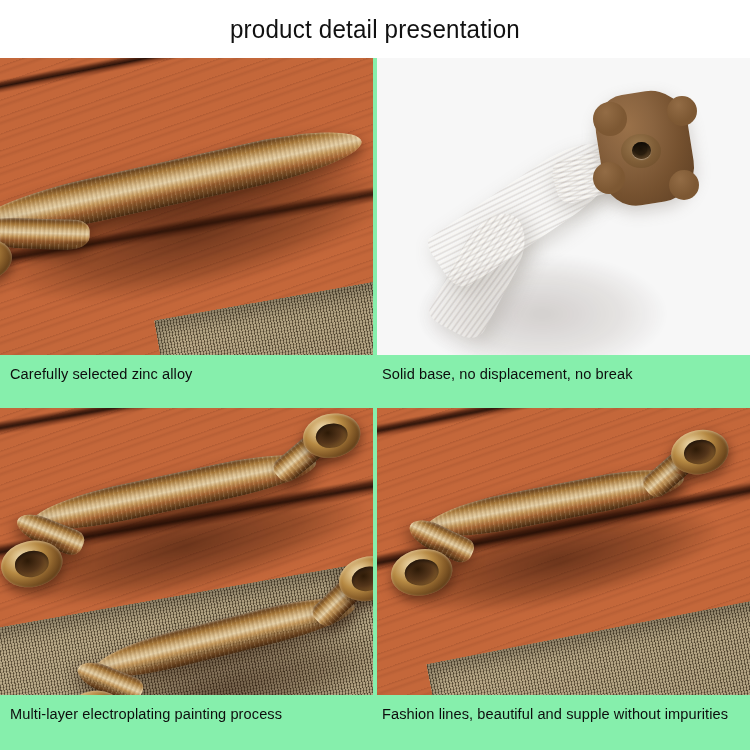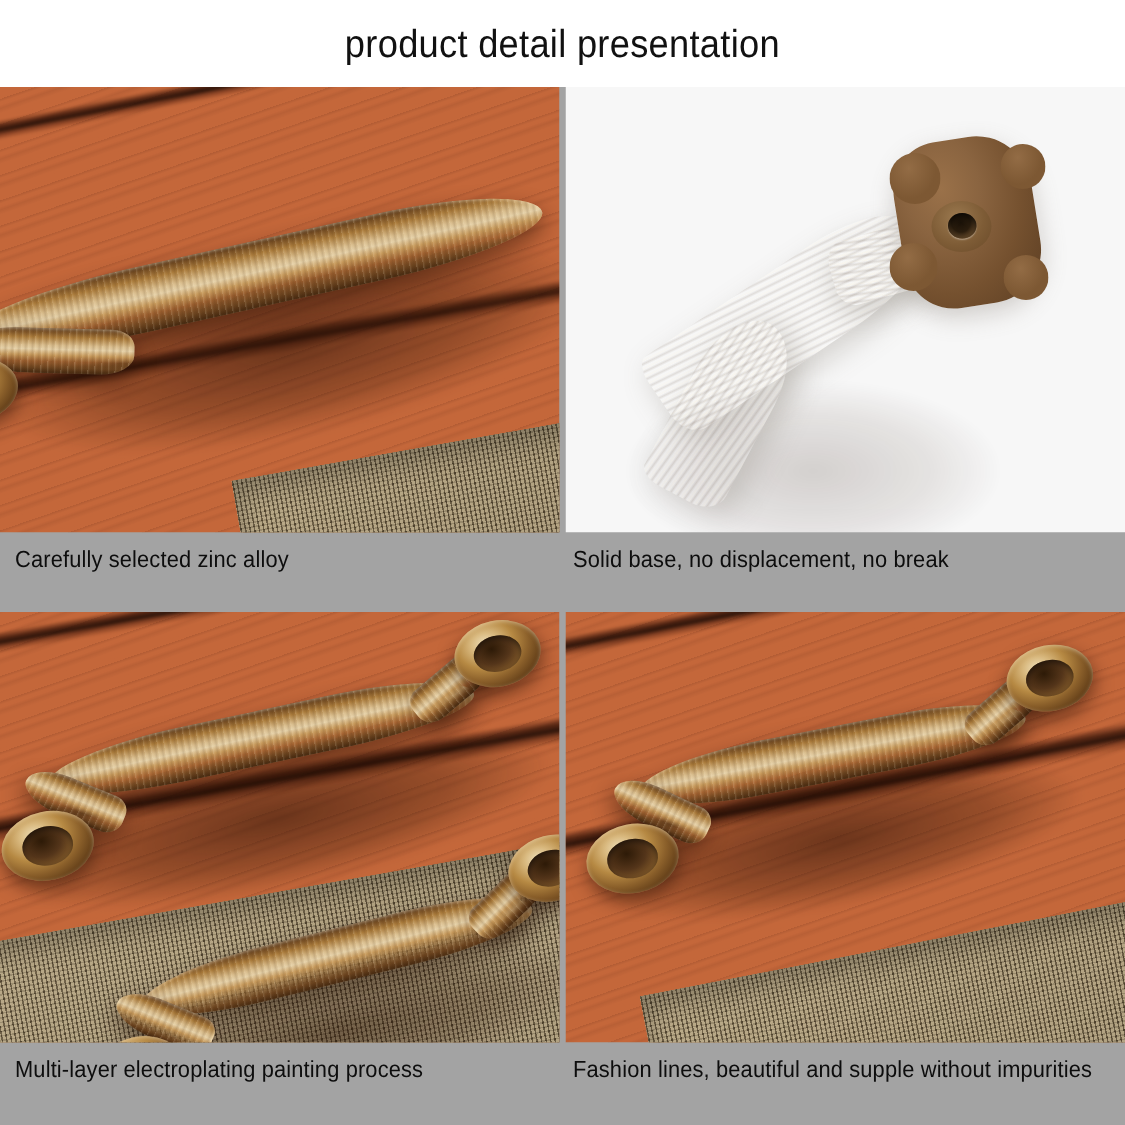--- a/index.html
+++ b/index.html
@@ -12,21 +12,21 @@
     height: 750px;
     overflow: hidden;
     font-family: "Liberation Sans", "DejaVu Sans", sans-serif;
     -webkit-font-smoothing: antialiased;
   }
 
   .page {
     position: relative;
     width: 750px;
     height: 750px;
-    background: #a3a3a3;
+    background: #86efac;
   }
 
   
   .title-bar {
     position: absolute;
     left: 0;
     top: 0;
     width: 750px;
     height: 58px;
     display: flex;

